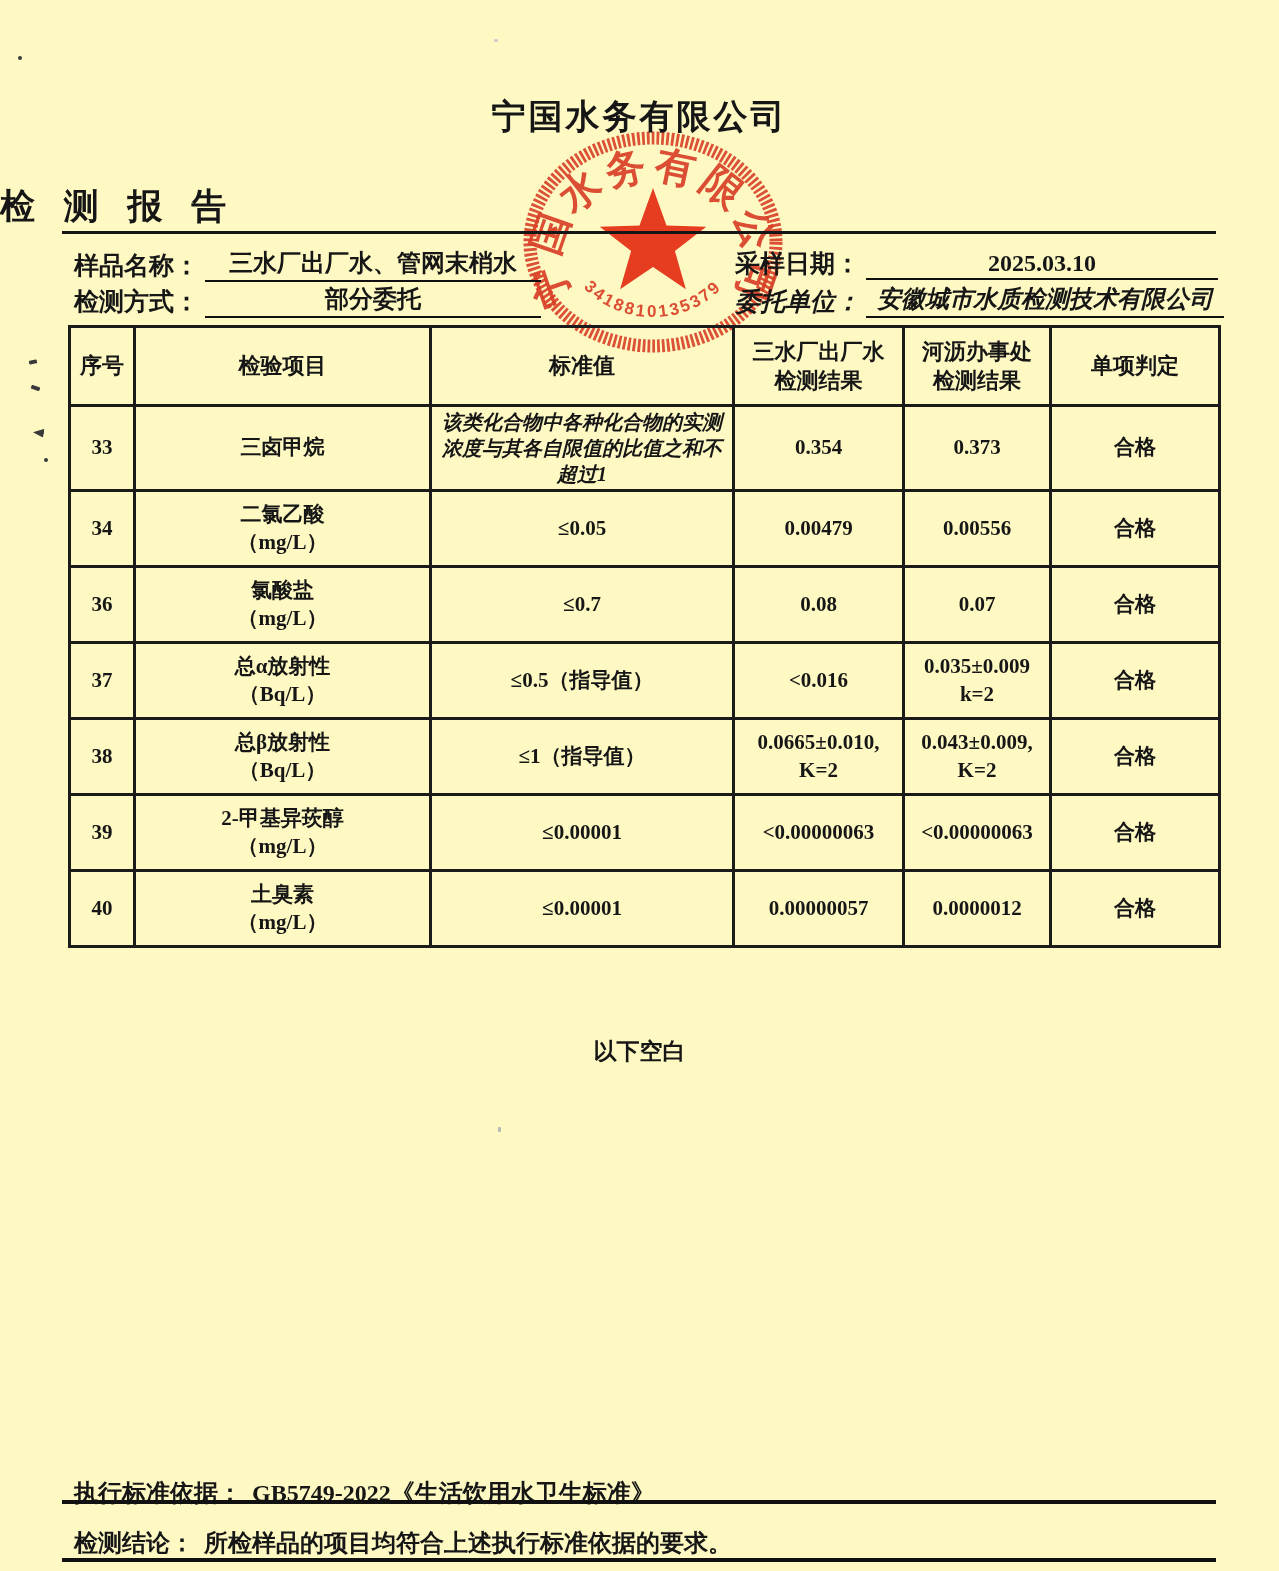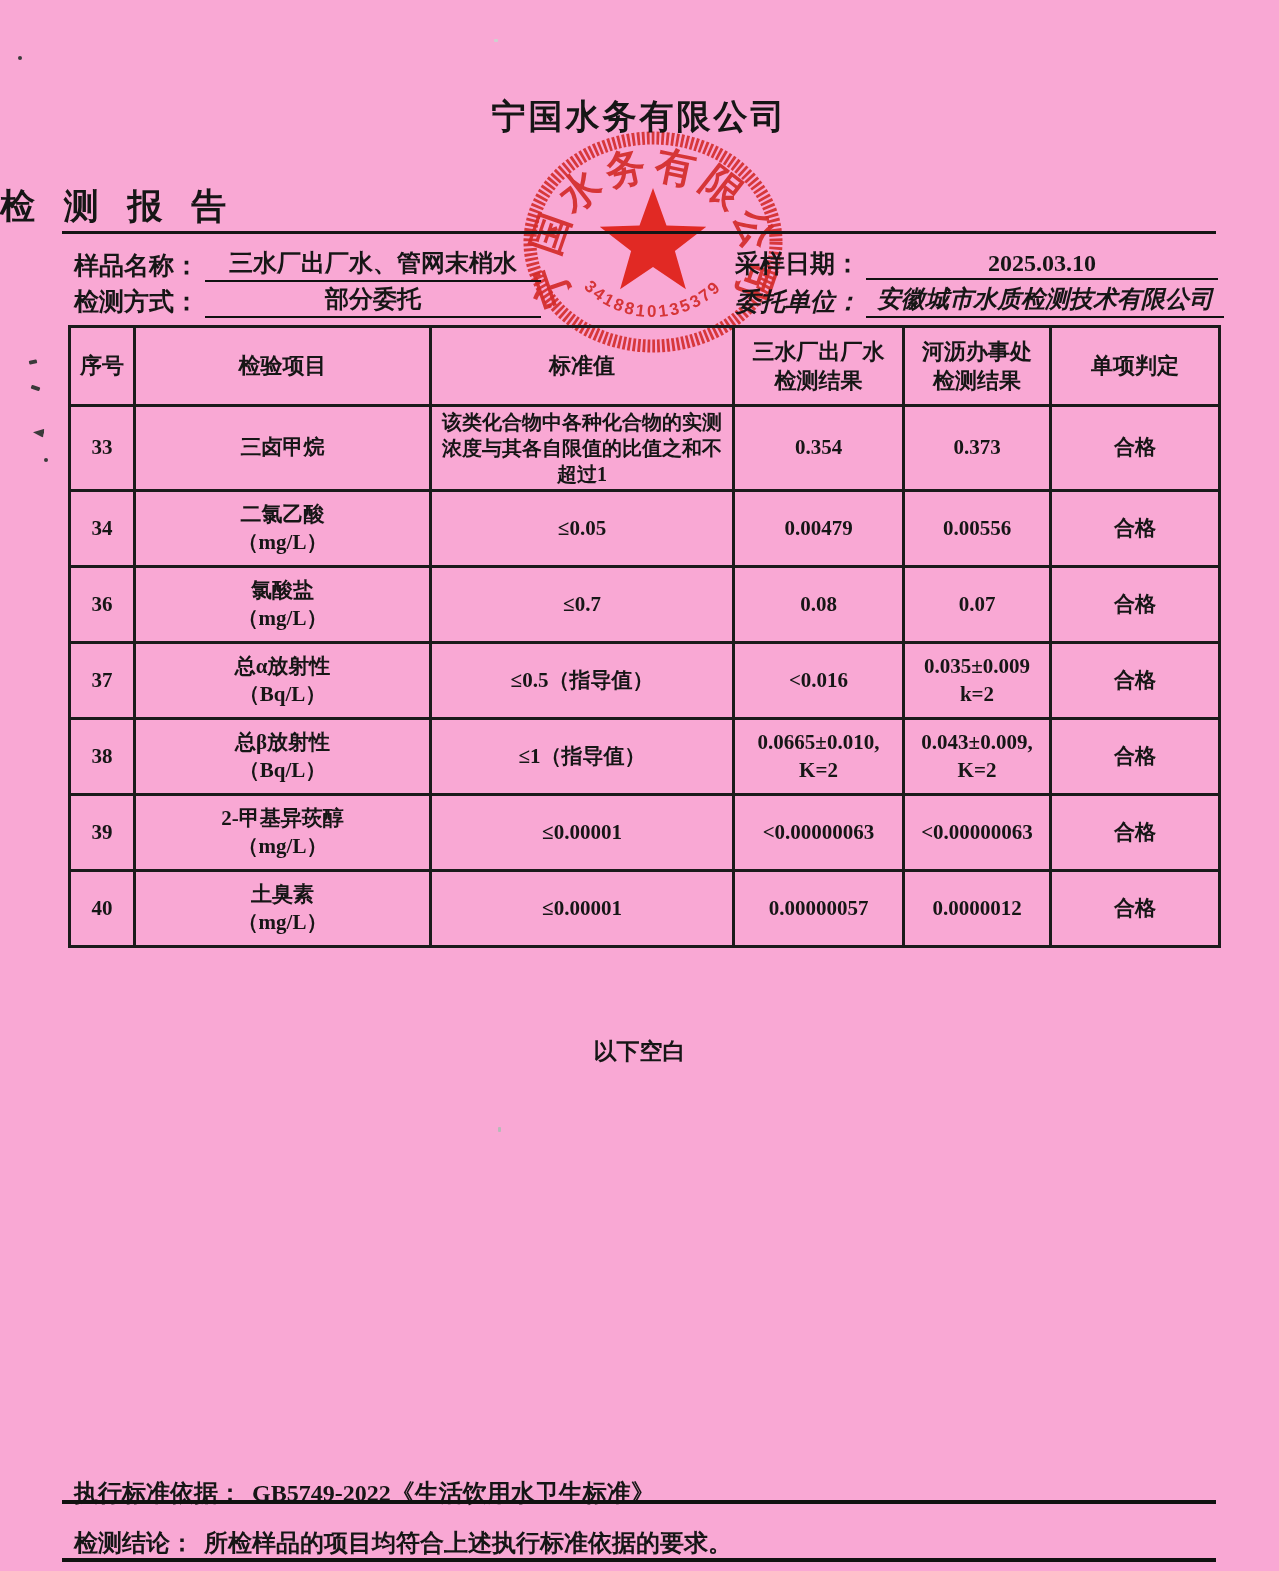--- a/index.html
+++ b/index.html
@@ -1,20 +1,20 @@
 <!DOCTYPE html>
 <html><head>
 <meta charset="utf-8">
 <style>
   html,body{margin:0;padding:0;background:#9a9a9a;}
   .page{
     position:relative;
     width:1279px;height:1571px;
     margin:0 auto;
-    background:#f9a8d4;
+    background:#fef9c3;
     font-family:"Liberation Serif","DejaVu Serif",serif;
     color:#161616;
     overflow:hidden;
   }
   
   .company-title{
     position:absolute;top:94px;left:0;width:100%;
     text-align:center;font-size:34px;font-weight:700;letter-spacing:3px;
   }
   .report-title{
@@ -53,21 +53,21 @@
   table.report th,table.report td{
     border:3px solid #1b1b1b;
     text-align:center;vertical-align:middle;
     font-weight:600;font-size:21px;line-height:1.32;
     white-space:pre-line;padding:2px 7px;
     overflow:hidden;
   }
   table.report thead th{height:72px;font-size:22px;font-weight:700;}
   table.report tbody tr{height:76px;}
   table.report tbody tr:nth-child(1){height:84px;}
-  table.report tbody tr:nth-child(1) td.c2{font-size:20px;line-height:1.3;padding:2px 10px;}
+  table.report tbody tr:nth-child(1) td.c2{font-size:20px;line-height:1.3;padding:2px 10px;font-style:italic;}
   table.report tbody tr:nth-child(8){height:79px;}
   
   .blank-note{
     position:absolute;top:1036px;left:0;width:100%;
     text-align:center;font-size:23px;font-weight:700;
   }
   .foot-line{position:absolute;left:74px;white-space:nowrap;font-size:24px;font-weight:700;}
   .foot-basis{top:1465px;margin-top:12px;}
   .foot-conclusion{top:1527px;}
   .foot-line .lab{margin-right:10px;}

